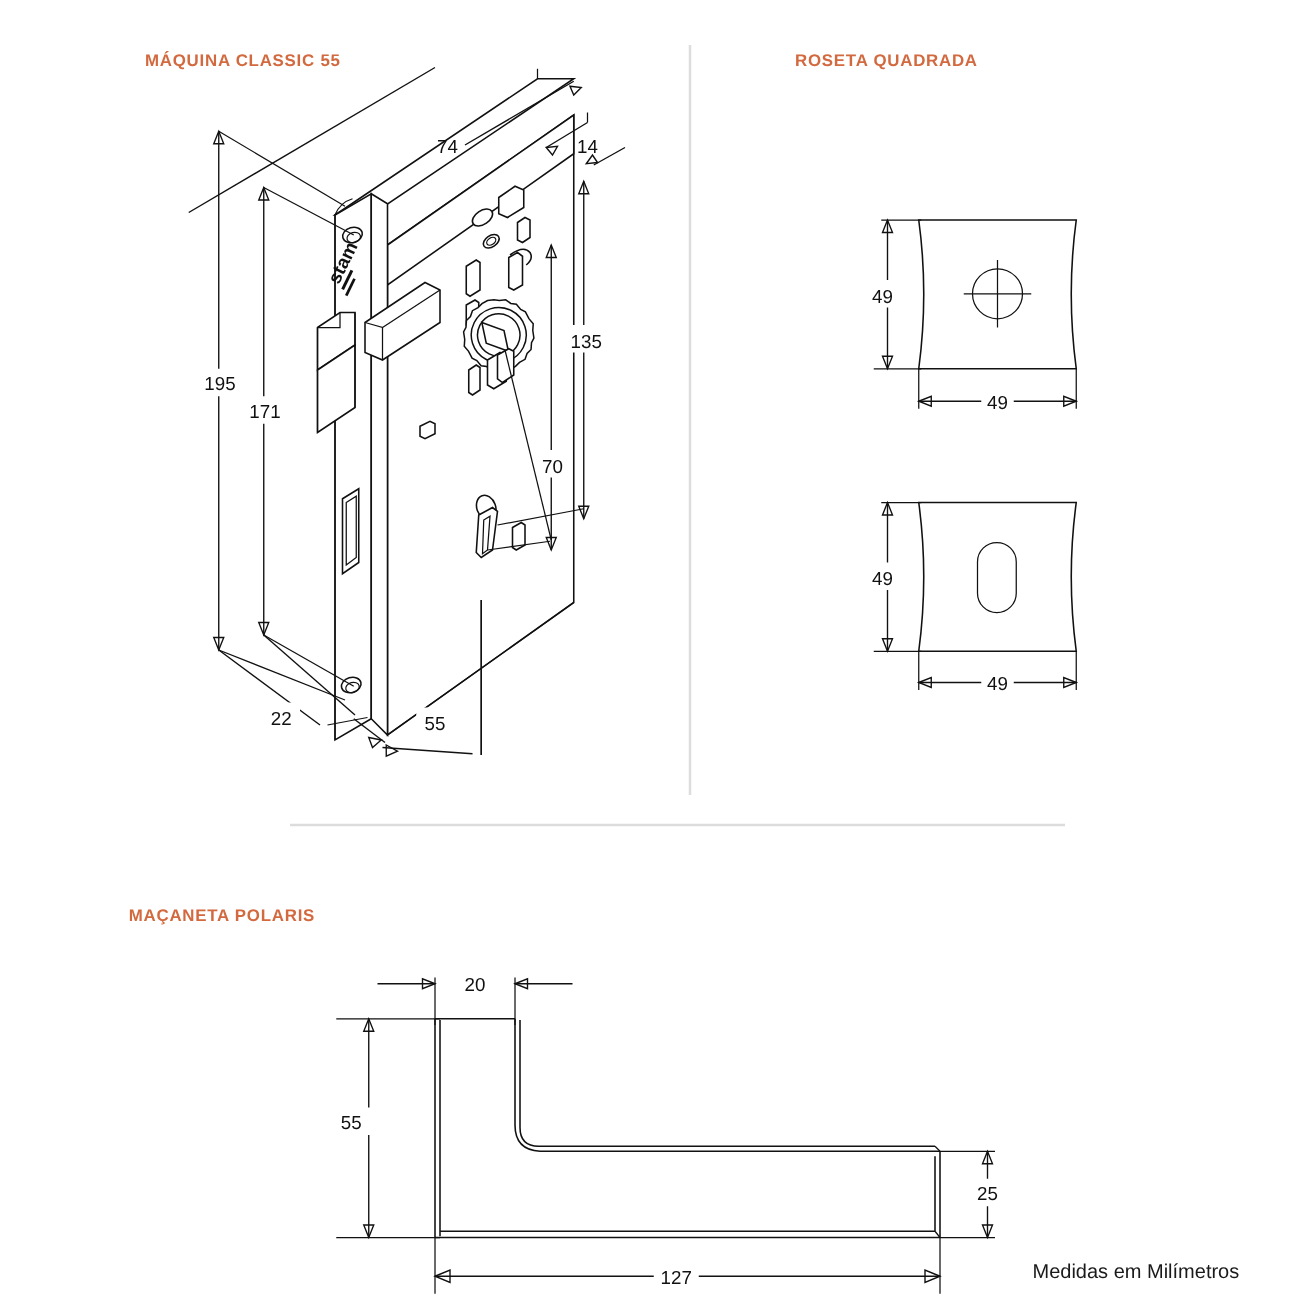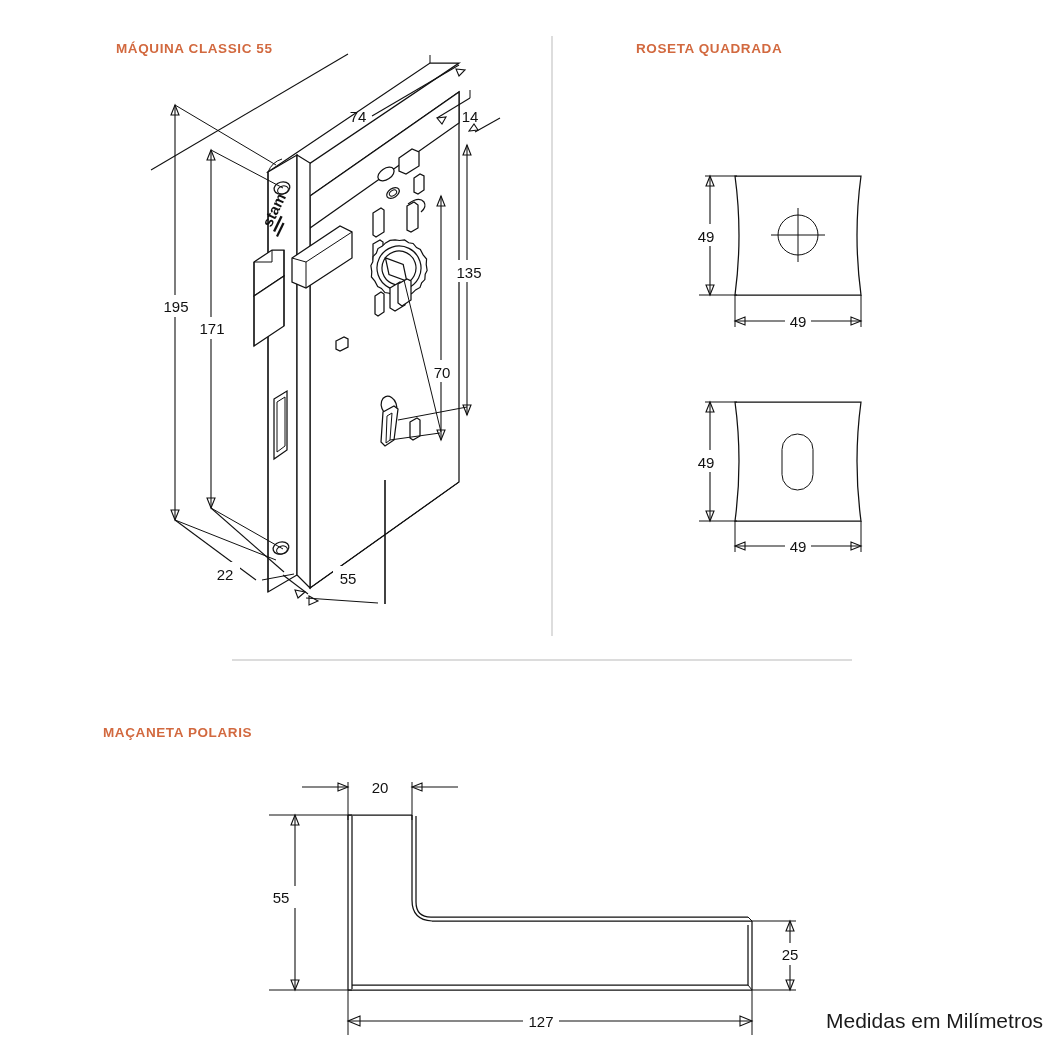--- a/index.html
+++ b/index.html
@@ -31,21 +31,21 @@
   }
   #title-maquina { left: 116px; top: 41px; }
   #title-roseta  { left: 617px; top: 41px; margin-left: 19px; }
   #title-macaneta{ left: 103px; top: 725px; }
 
   .footnote {
     position: absolute;
     left: 826px;
     top: 1009px;
     font-family: "Liberation Sans", sans-serif;
-    font-size: 21px;
+    font-size: 16px;
     color: #1a1a1a;
     white-space: nowrap;
   }
 
   .divider-v {
     position: absolute;
     left: 551px;
     top: 36px;
     width: 2px;
     height: 600px;

